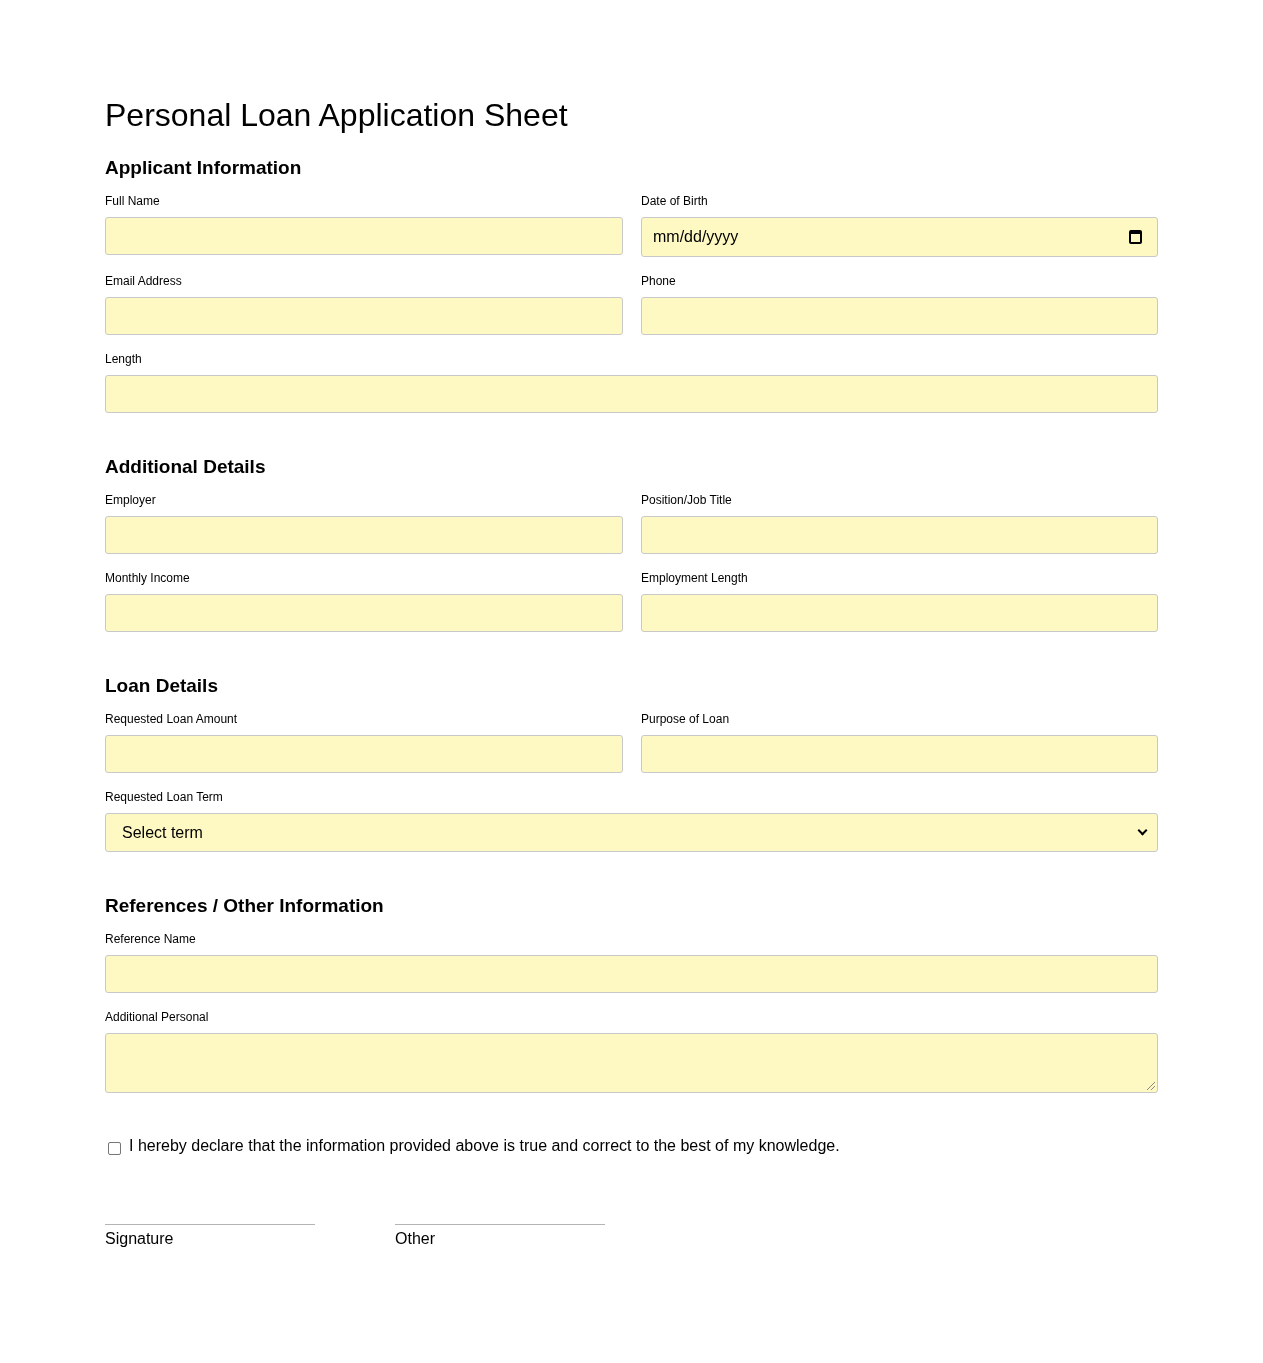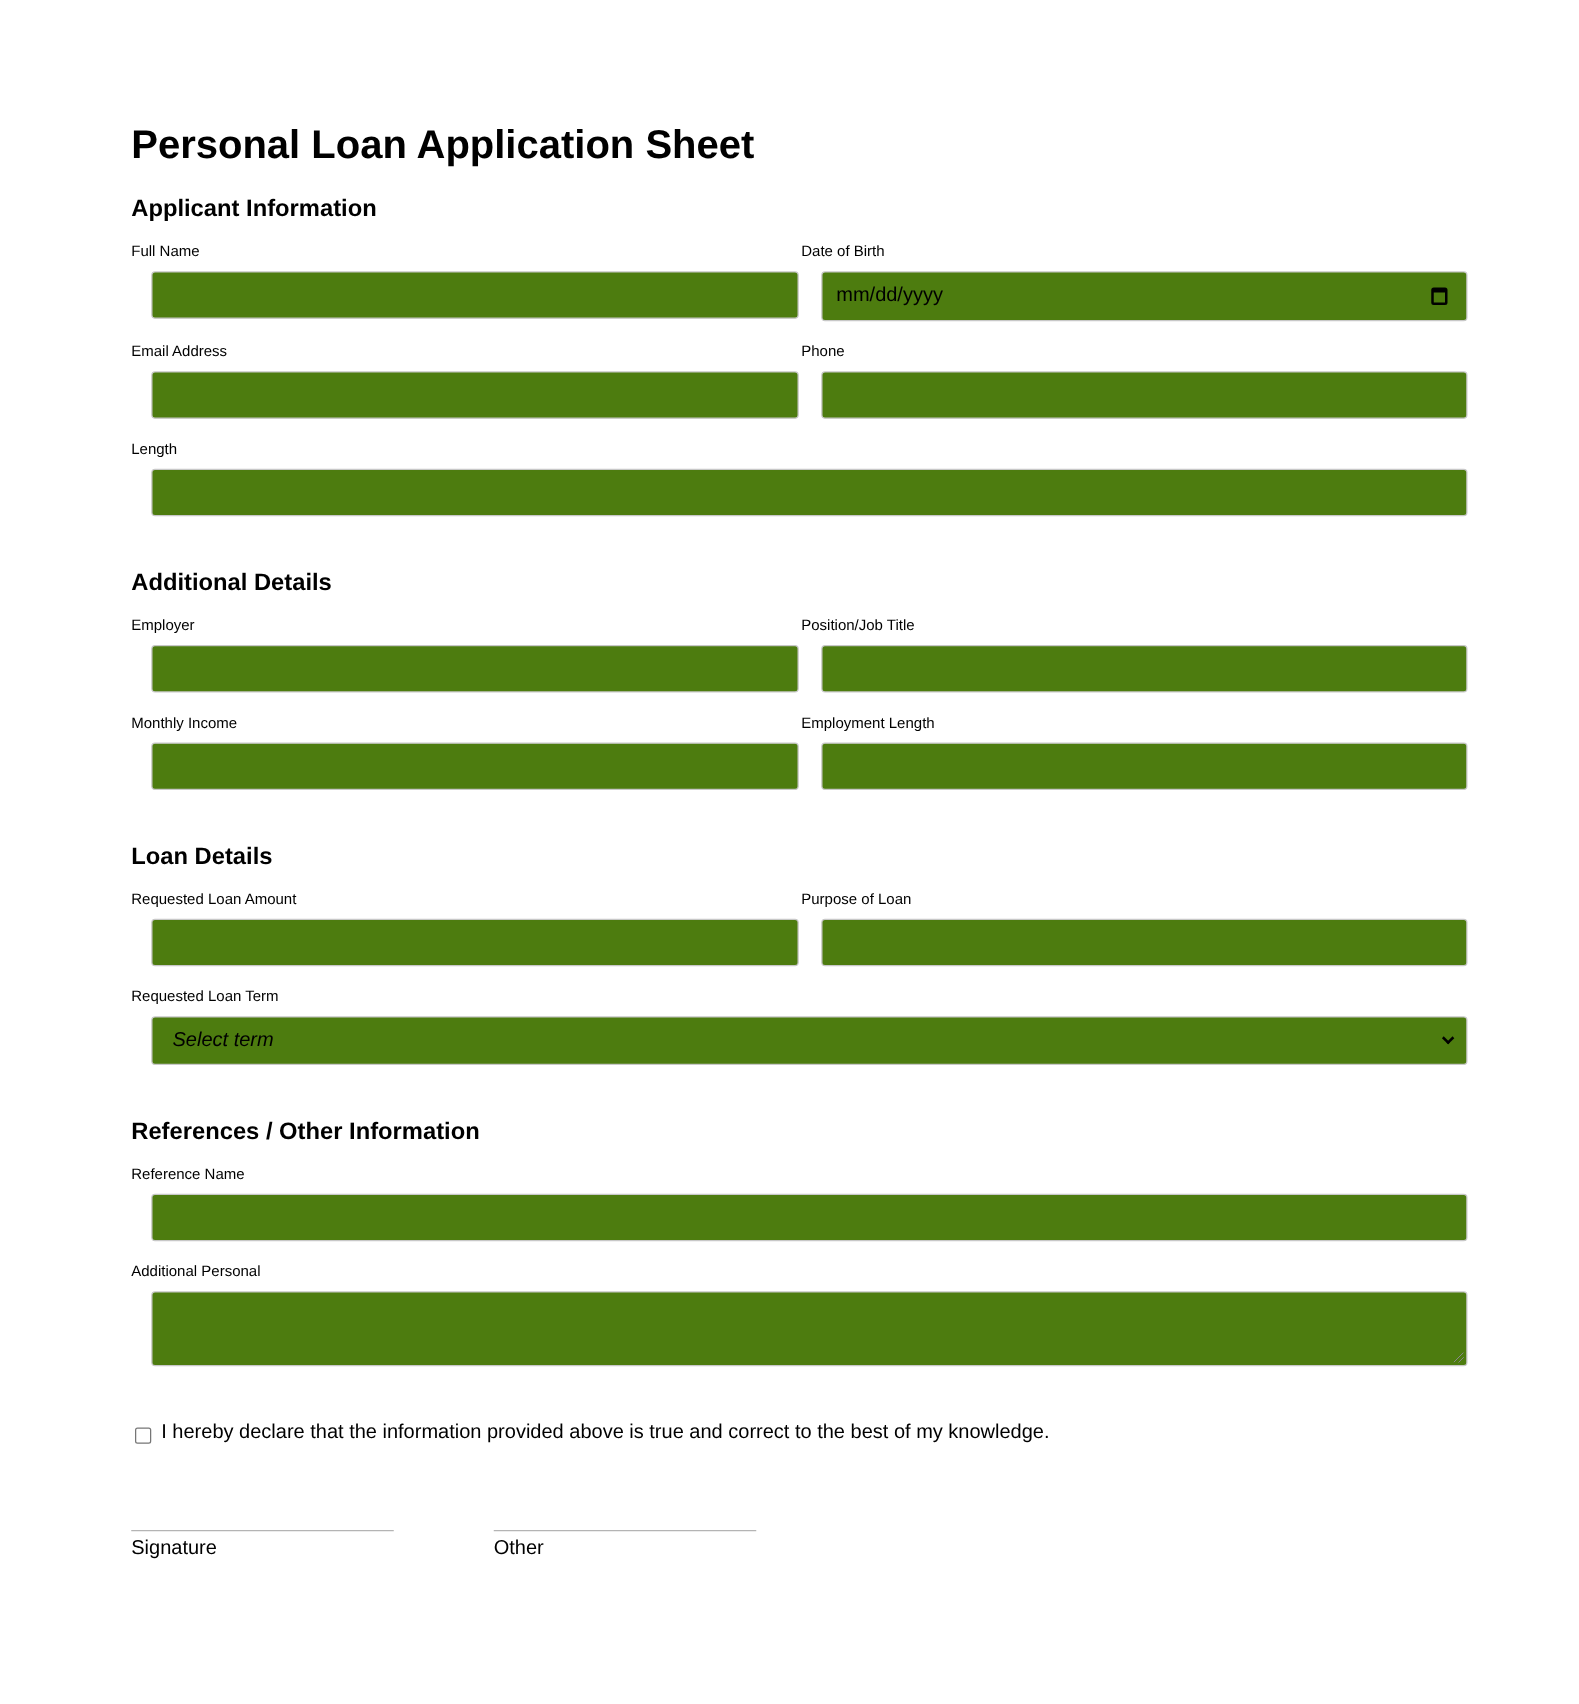--- a/index.html
+++ b/index.html
@@ -6,40 +6,40 @@
   html, body { margin: 0; padding: 0; background: #ffffff; }
   body {
     width: 1263px; height: 1363px;
     font-family: "Liberation Sans", sans-serif;
     color: #000;
     position: relative;
   }
   .page { position: absolute; left: 105px; top: 0; width: 1053px; }
   h1 {
     position: absolute; top: 95px; left: 0; margin: 0;
-    font-size: 32px; font-weight: bold; line-height: 40px;
+    font-size: 32px; font-weight: normal; line-height: 40px;
   }
   .section-title {
     position: absolute; left: 0; margin: 0;
     font-size: 19px; font-weight: bold; line-height: 24px;
   }
   .field { position: absolute; }
   .field label {
     display: block; font-size: 12px; line-height: 20px; height: 20px;
   }
   .input {
-    position: absolute; left: 16px; width: 100%; height: 38px;
-    border: 1px solid #c8c8c8; border-radius: 3px; background: #4d7c0f;
+    position: absolute; left: 0; width: 100%; height: 38px;
+    border: 1px solid #c8c8c8; border-radius: 3px; background: #fef9c3;
     font-family: "Liberation Sans", sans-serif; font-size: 16px;
     padding: 0 11px; display: flex; align-items: center;
   }
   .date-input { height: 40px; justify-content: space-between; }
   .date-text { color: #000; }
   .cal-icon { width: 13px; height: 14px; border: 2px solid #000; border-top-width: 4px; border-radius: 2px; margin-right: 4px; }
-  .select-input { height: 39px; justify-content: space-between; padding-left: 16px; padding-right: 8px; font-style: italic; }
+  .select-input { height: 39px; justify-content: space-between; padding-left: 16px; padding-right: 8px; }
   .chev { width: 7px; height: 7px; border-right: 2px solid #000; border-bottom: 2px solid #000; transform: rotate(45deg); margin-top: -4px; margin-right: 3px; }
   .textarea { height: 60px; align-items: flex-start; }
   .resize-grip { position: absolute; right: 2px; bottom: 2px; width: 8px; height: 8px;
     background: linear-gradient(135deg, transparent 45%, #888 45%, #888 52%, transparent 52%, transparent 70%, #888 70%, #888 77%, transparent 77%); }
   .col-left { left: 0; width: 518px; }
   .col-right { left: 536px; width: 517px; }
   .col-full { left: 0; width: 1053px; }
   .declaration { position: absolute; left: 3px; top: 1136px; display: flex; align-items: center; font-size: 16px; }
   .checkbox { width: 13px; height: 13px; border: 1px solid #767676; border-radius: 2px; margin-right: 8px; margin-top: 6px; background: #fff; }
   .sig { position: absolute; top: 1224px; width: 210px; }

